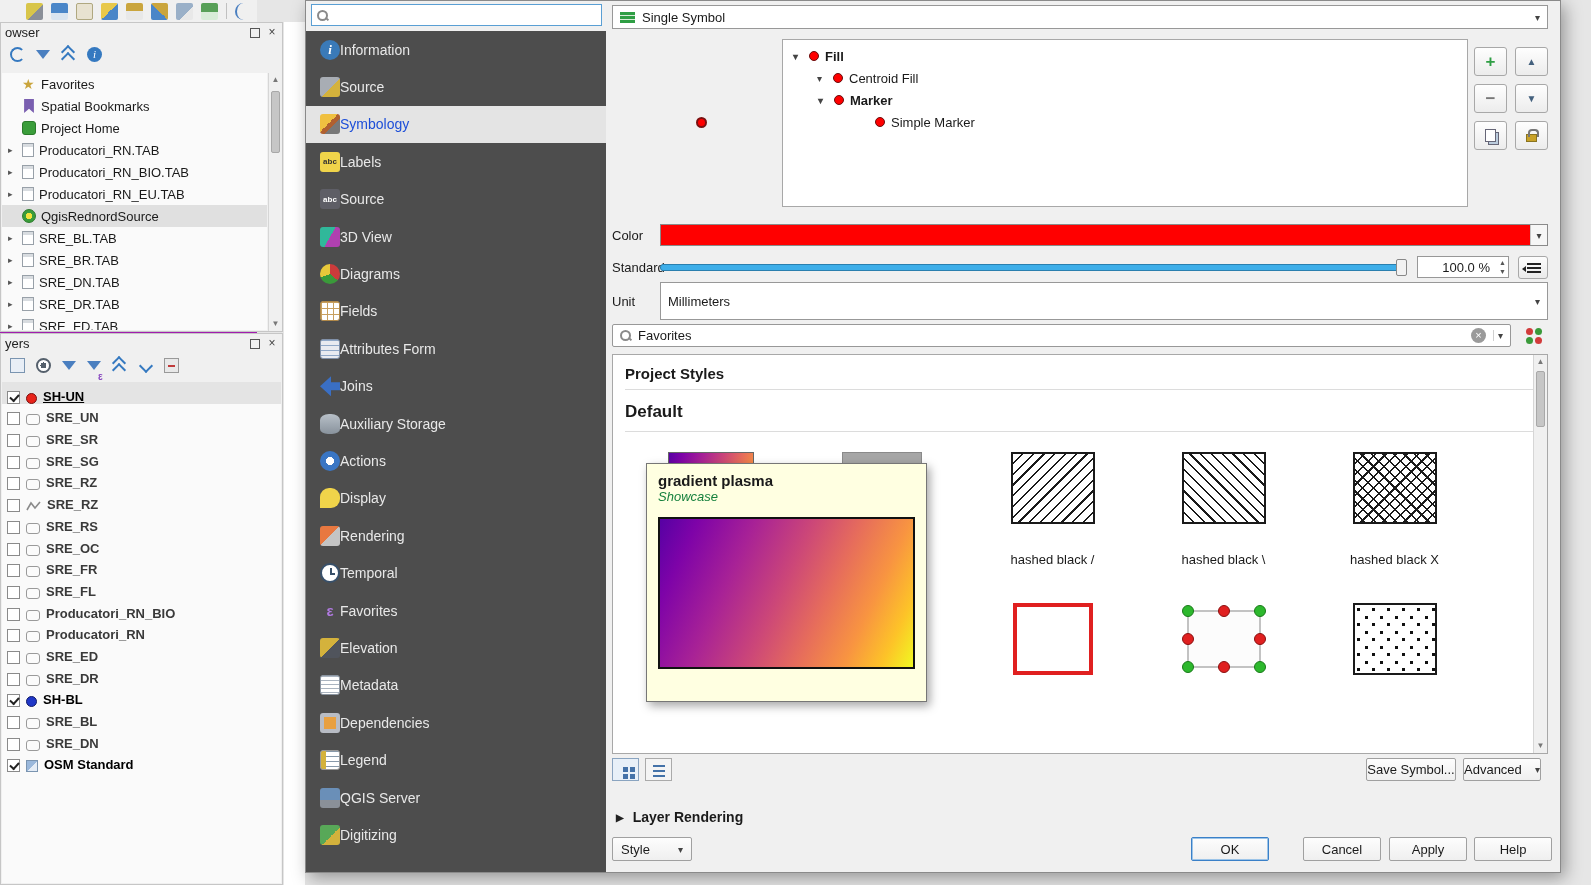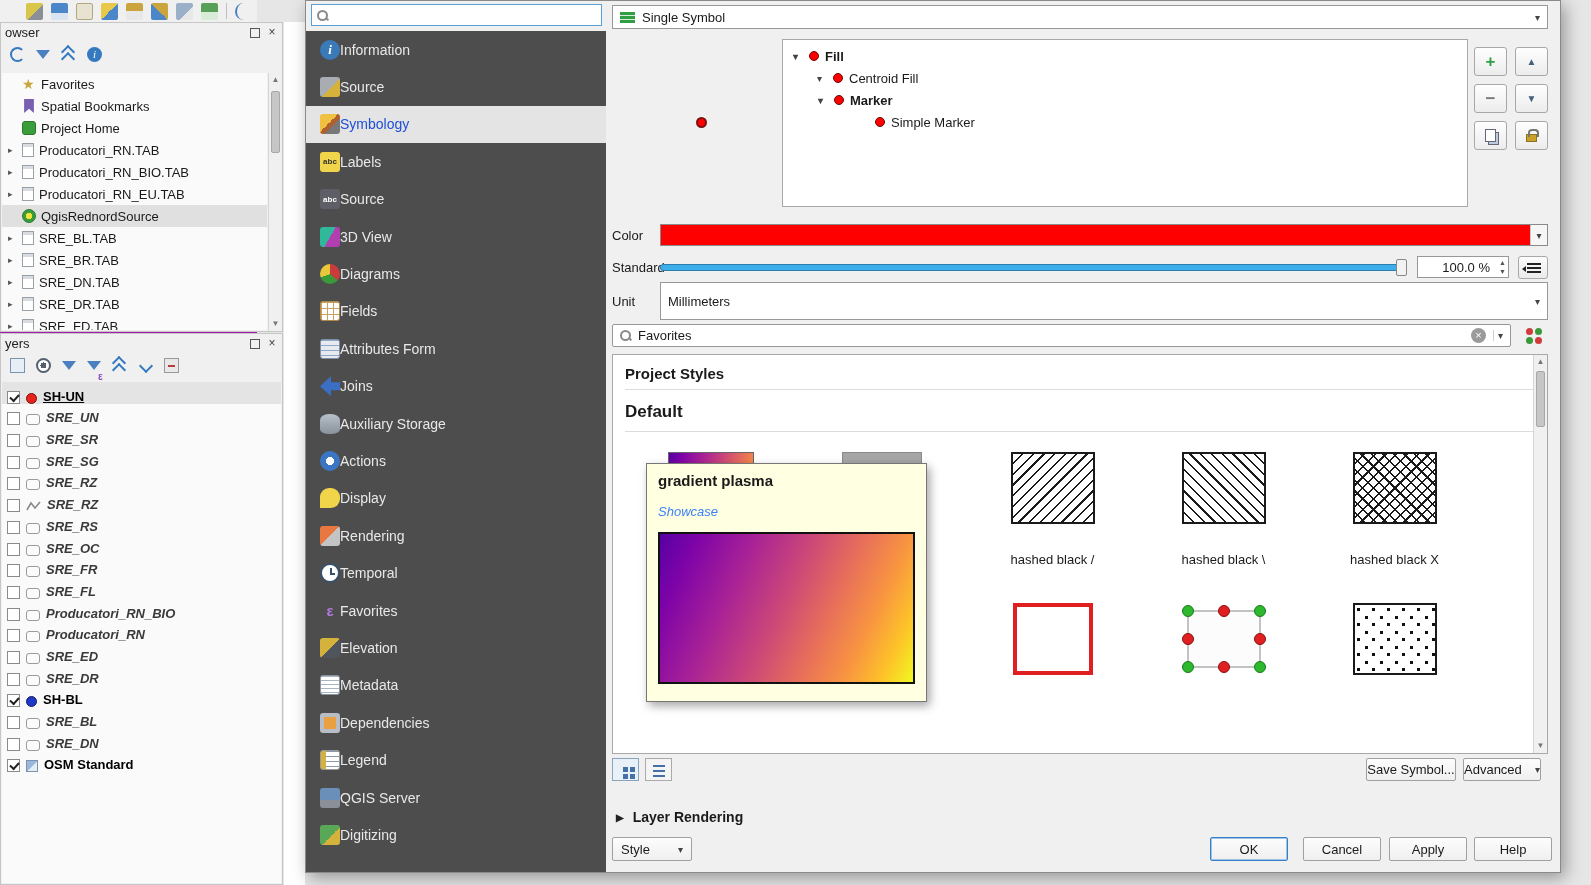--- a/index.html
+++ b/index.html
@@ -63,21 +63,21 @@
 
 .lrow{height:21.7px;display:flex;align-items:flex-end;gap:6px;padding-left:5px;white-space:nowrap}
 .lrow.sel{background:#e4e4e4}
 .cb{width:13px;height:13px;border:1px solid #8a8a8a;background:#fff;position:relative;flex:none}
 .cb.on::after{content:"";position:absolute;left:2px;top:2px;width:7px;height:4px;border-left:2px solid #222;border-bottom:2px solid #222;transform:rotate(-48deg)}
 .li{flex:none}
 .dot-red{width:11px;height:11px;border-radius:50%;background:#e8231a;border:1px solid #7a0f0f}
 .dot-blue{width:11px;height:11px;border-radius:50%;background:#2038c8;border:1px solid #101a6a}
 .poly{width:14px;height:11px;border:1px solid #9a9a9a;border-radius:3px;background:#fbfbfb}
 .tile{width:12px;height:12px;background:linear-gradient(135deg,#9ab8dc 55%,#e4ecf6 55%);border:1px solid #7a94b0}
-.llbl{font-style:italic;font-weight:bold;color:#3a3a3a}
+.llbl{font-weight:bold;color:#3a3a3a}
 .llbl.plain{font-style:normal;color:#000}
 .llbl.u{text-decoration:underline}
 
 
 .dialog{position:absolute;left:305px;top:0;width:1256px;height:873px;background:#f0f0f0;border:1px solid #8a8a8a;box-shadow:4px 5px 16px rgba(0,0,0,.35)}
 .dlg-left{position:absolute;left:0;top:0;width:300px;height:100%}
 .feature-filter{position:absolute;left:5px;top:3px;width:291px;height:22px;background:#fff;border:1px solid #5a9fd4;display:flex;align-items:center;gap:5px;padding:0 5px}
 .mag{width:11px;height:11px;position:relative;flex:none}
 .mag::before{content:"";position:absolute;left:0;top:0;width:7px;height:7px;border:2px solid #8a8a8a;border-radius:50%}
 .mag::after{content:"";position:absolute;left:8px;top:8px;width:4px;height:2px;background:#8a8a8a;transform:rotate(45deg)}
@@ -183,36 +183,36 @@
 .sw-red{width:80px;height:72px;border:4px solid #e02020;background:#fff}
 .sw-dots{width:84px;height:72px;border:2px solid #1a1a1a;background-image:radial-gradient(circle,#111 1.6px,transparent 2px),radial-gradient(circle,#111 1.6px,transparent 2px);background-size:15px 15px;background-position:4px 5px,11px 12px}
 .vsb{position:absolute;right:0;top:0;bottom:0;width:14px;background:#f0f0f0;border-left:1px solid #d6d6d6}
 .vsb .sa{position:absolute;left:0;width:100%;height:14px;color:#777;font-size:8px;text-align:center;line-height:14px}
 .vsb .sa.up{top:0}.vsb .sa.up::before{content:"▲"}
 .vsb .sa.dn{bottom:0}.vsb .sa.dn::before{content:"▼"}
 .vsb .thumb{position:absolute;left:2px;right:2px;background:#c6c6c6;border:1px solid #a8a8a8;border-radius:2px}
 
 .tooltip{position:absolute;left:40px;top:462px;width:281px;height:239px;background:#ffffe1;border:1px solid #767676;box-shadow:3px 4px 9px rgba(0,0,0,.35);padding:8px 11px;z-index:5}
 .tt-title{font-size:15px;font-weight:bold}
-.tt-tag{font-style:italic;font-size:13px;margin-top:15px;color:#3b82f6}
+.tt-tag{font-style:italic;font-size:13px;color:#15803d}
 .tt-img{margin-top:13px;width:257px;height:152px;border:2px solid #111}
 
 .viewbtns{position:absolute;left:6px;top:757px;display:flex;gap:6px}
 .vb{width:27px;height:23px;border:1px solid #8aa4c0;background:#e8f0f8;display:flex;align-items:center;justify-content:center}
 .vb.alt{background:#f4f4f4;border-color:#aaa}
 .vb-grid2{width:5px;height:5px;background:#4472a8;box-shadow:7px 0 0 #4472a8,0 7px 0 #4472a8,7px 7px 0 #4472a8}
 .vb-list{width:12px;height:2px;background:#4472a8;box-shadow:0 5px 0 #4472a8,0 10px 0 #4472a8;margin-top:-8px}
 .pbtn{height:23px;background:linear-gradient(#fdfdfd,#efefef);border:1px solid #a0a0a0;border-radius:2px;font-size:13px;display:flex;align-items:center;justify-content:center;gap:6px}
 #save-btn{position:absolute;top:757px;right:104px;width:90px}
 #adv-btn{position:absolute;top:757px;right:19px;width:78px}
 .layer-rendering{position:absolute;left:10px;top:808px;display:flex;align-items:center;gap:9px;font-weight:bold;font-size:14px}
 .tri-right{font-size:10px;color:#222}.tri-right::before{content:"▶"}
 #style-btn{position:absolute;left:6px;top:836px;width:80px;height:24px;justify-content:space-between;padding:0 8px}
 .bb{position:absolute;top:836px;width:78px;height:24px}
-#ok-btn{left:604px;border:1px solid #3a80c8;box-shadow:inset 0 0 0 1px #9cc4e8}
+#ok-btn{left:585px;border:1px solid #3a80c8;box-shadow:inset 0 0 0 1px #9cc4e8}
 #cancel-btn{left:697px}
 #apply-btn{left:783px}
 #help-btn{left:868px}
 .svg-ic{display:block}
 </style>
 </head>
 <body>
 
 <div class="screen">
 

